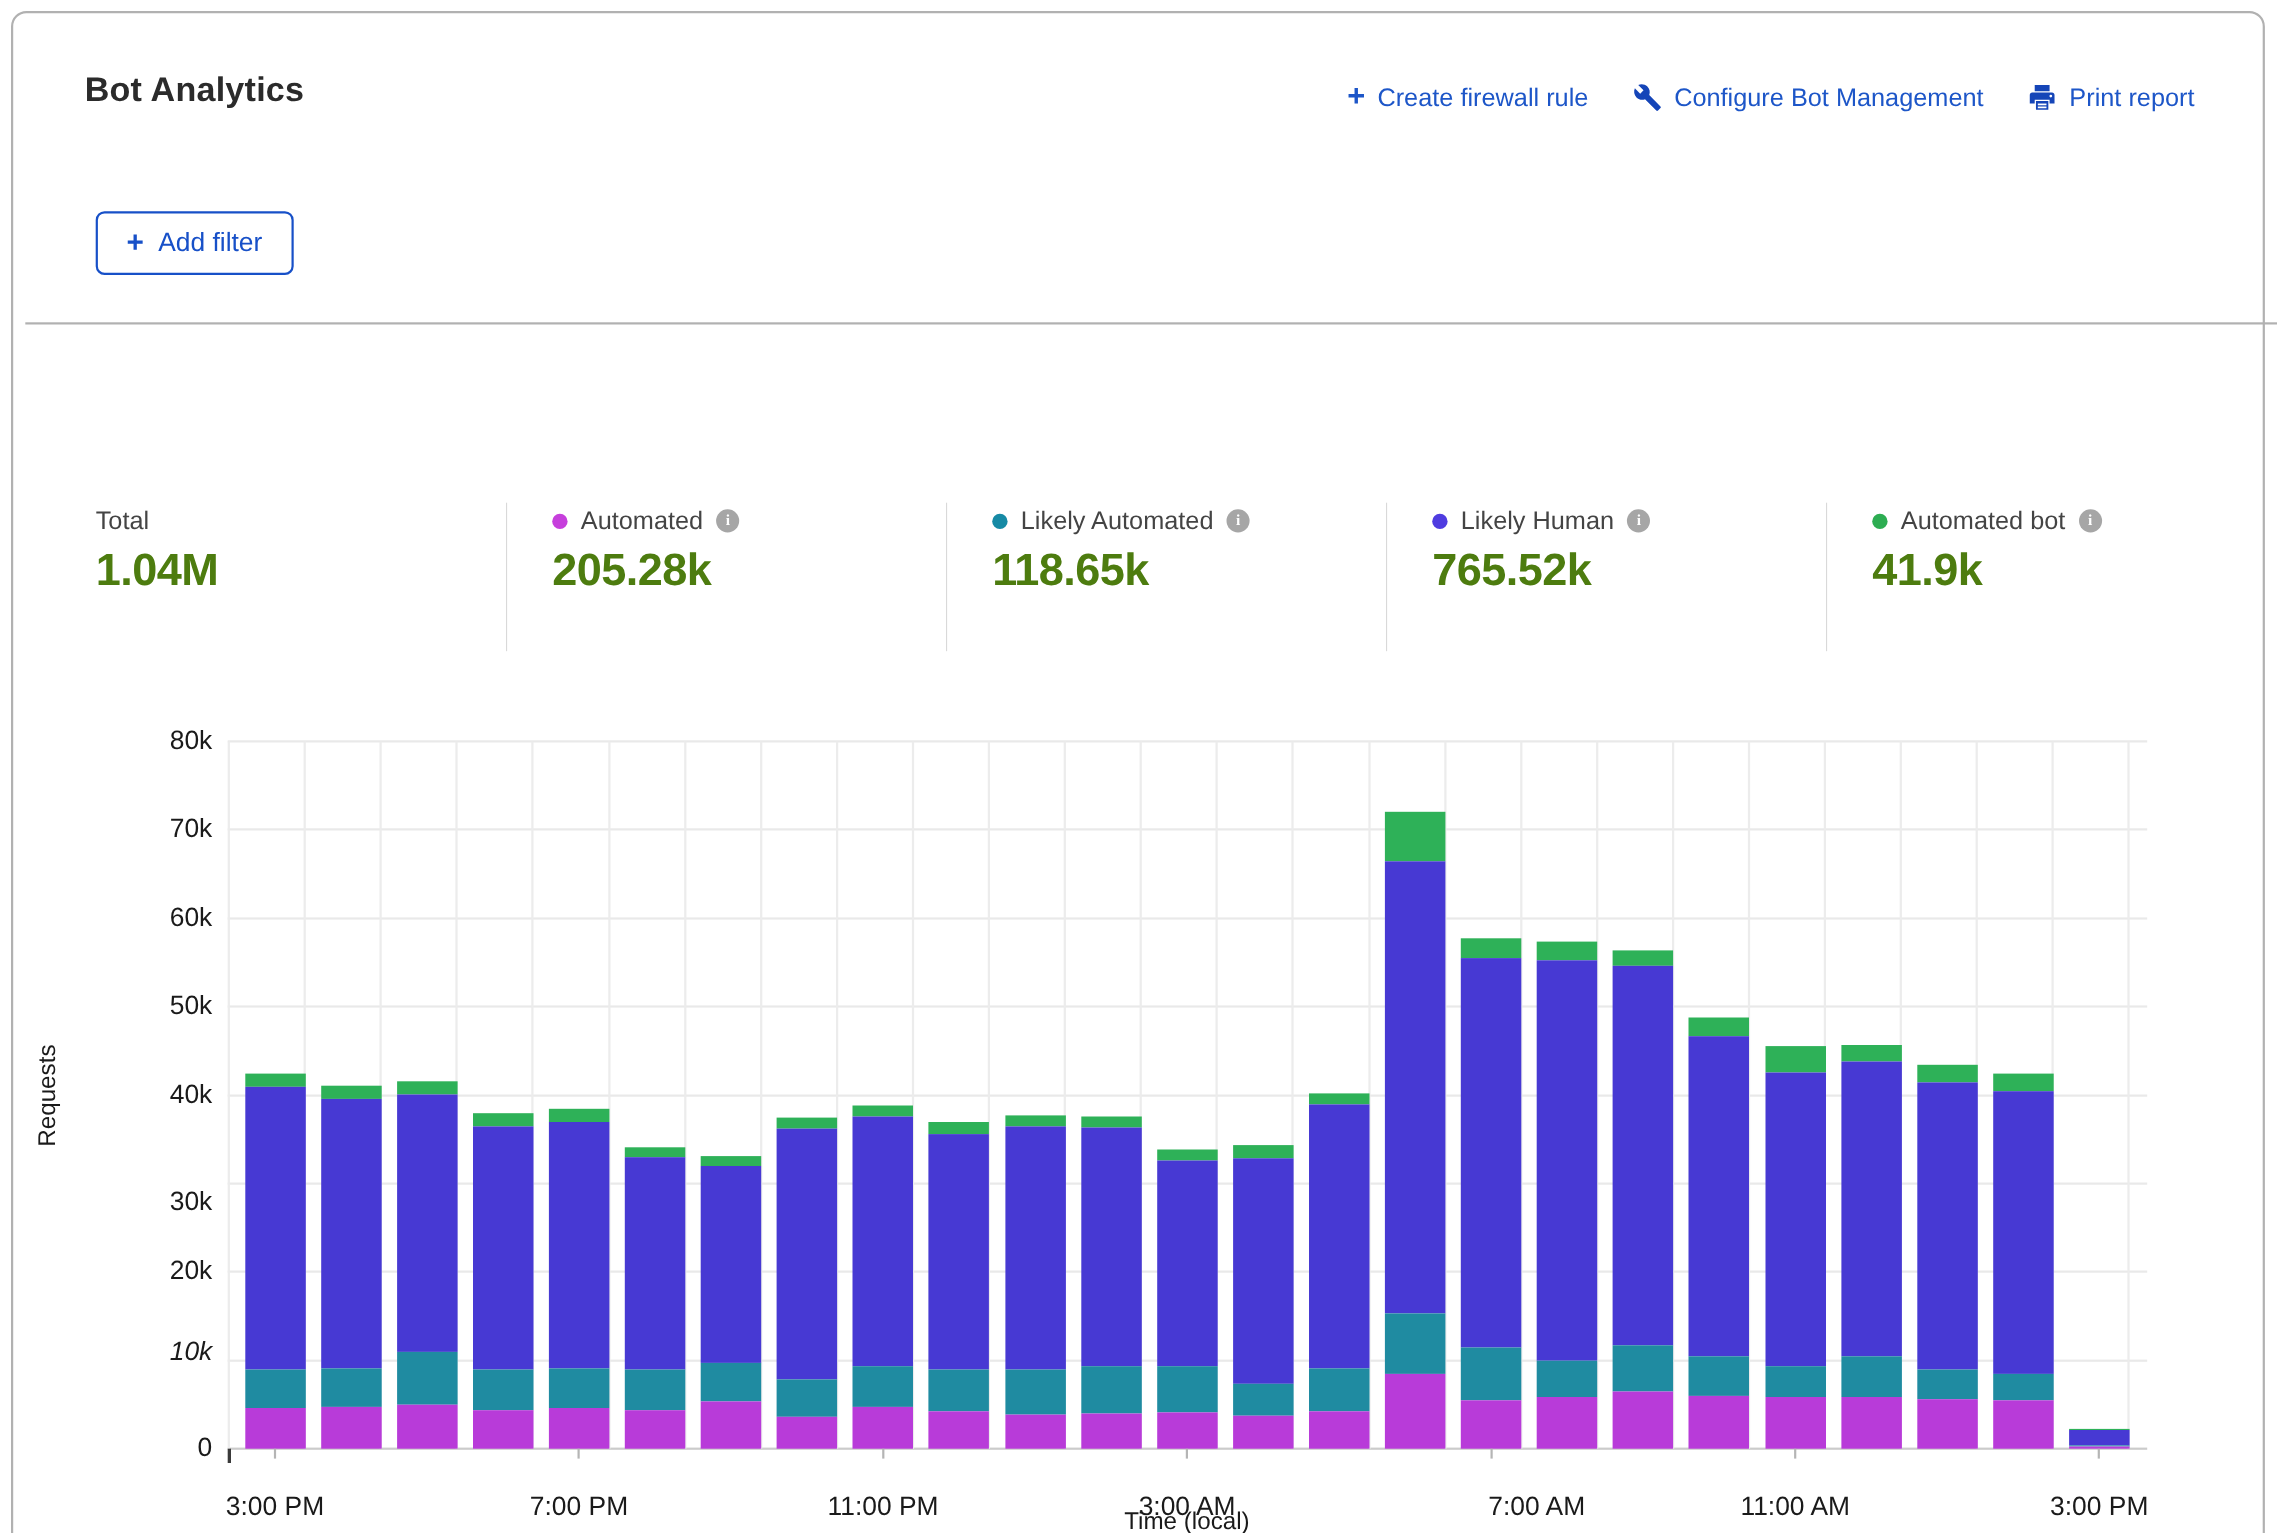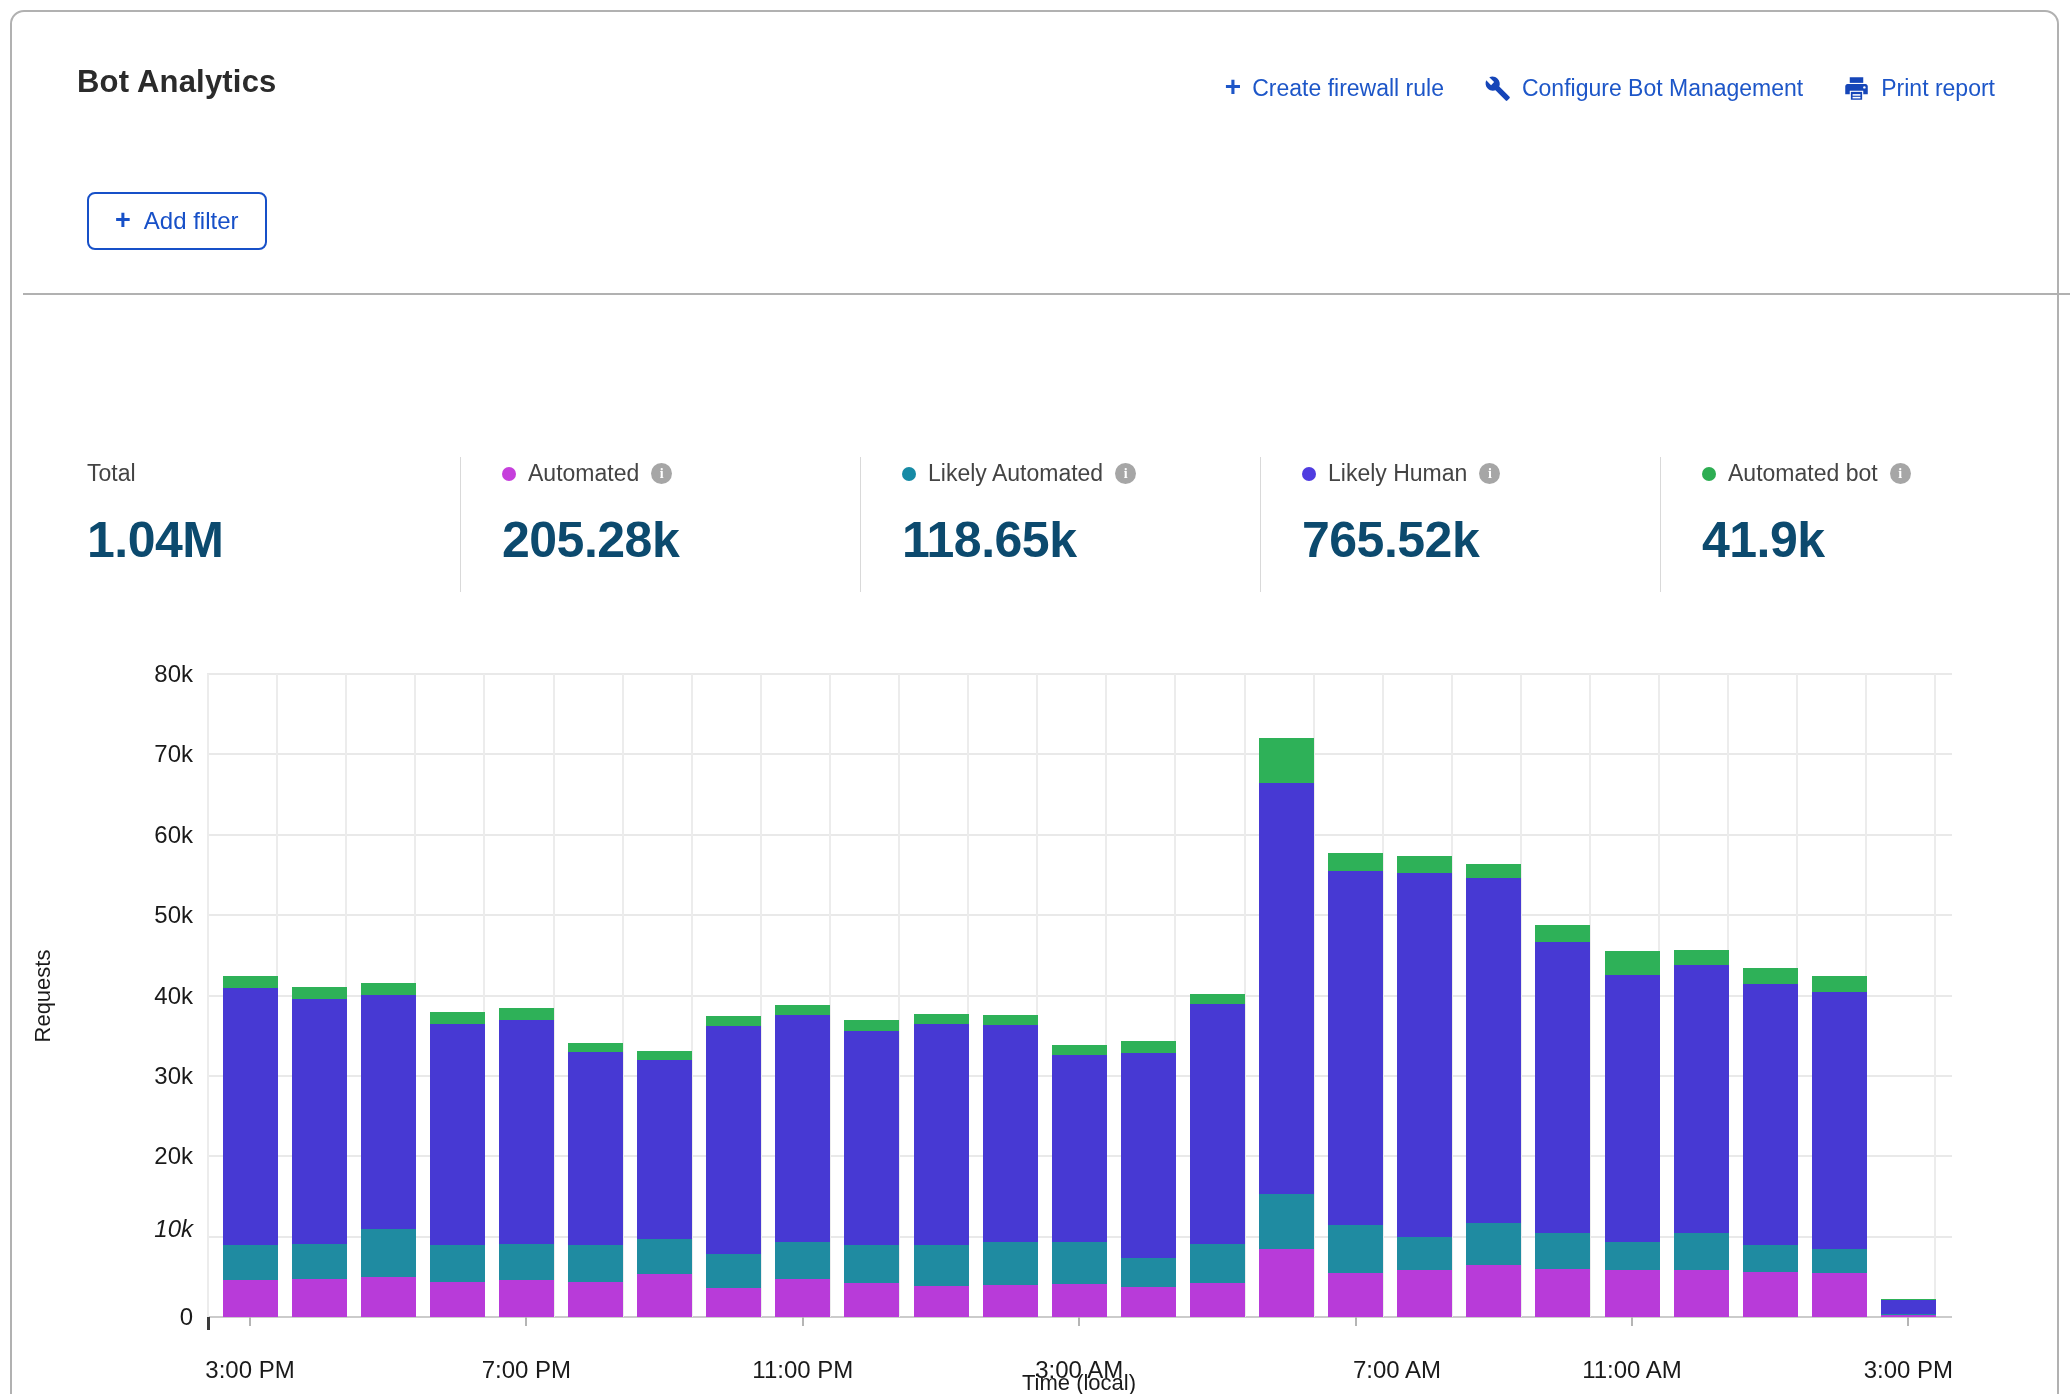--- a/index.html
+++ b/index.html
@@ -34,21 +34,21 @@
   .section-heading{position:absolute;left:75px;top:360px;display:flex;align-items:center;gap:14px;
       font-size:26px;font-weight:700;color:#2b2b2b;}
 
   
   .stat-col{position:absolute;top:448px;}
   .stat-label-row{display:flex;align-items:center;gap:12px;font-size:23px;color:#444;}
   .legend-dot{width:14px;height:14px;border-radius:50%;flex:0 0 auto;}
   .info-icon{width:21px;height:21px;border-radius:50%;background:#a6a6a6;color:#fff;
       display:inline-flex;align-items:center;justify-content:center;
       font-size:14px;font-weight:700;font-family:"Liberation Serif",serif;cursor:pointer;}
-  .stat-value{margin-top:24px;font-size:50px;font-weight:700;color:#0c4a6e;letter-spacing:-.5px;}
+  .stat-value{margin-top:8px;font-size:41px;font-weight:700;color:#4d7c0f;letter-spacing:-.5px;}
   .stat-divider{position:absolute;top:445px;width:1px;height:135px;background:#d9d9d9;}
 
   
   #chart{position:absolute;left:195px;top:662px;width:1745px;height:643px;}
   .hgrid{position:absolute;left:0;width:100%;height:2px;background:#e9e9e9;}
   .hgrid.baseline{background:#cbcbcb;}
   .vgrid{position:absolute;top:0;width:2px;height:643px;background:#ececec;}
   .ylab{position:absolute;left:-92px;width:78px;text-align:right;font-size:24px;color:#1a1a1a;}
   .xlab{position:absolute;width:160px;text-align:center;font-size:24px;color:#1a1a1a;top:682px;}
   .xtick{position:absolute;top:643px;width:2px;height:9px;background:#b5b5b5;}
@@ -154,21 +154,21 @@
     <div id="chart">
       <div class="axis-title y-axis-title">Requests</div>
       <div class="axis-title x-axis-title">Time (local)</div>
     <div class="hgrid baseline" style="top: 642px;"></div>
         <div class="ylab" style="top: 629px;">0</div>
         <div class="hgrid" style="top: 561.625px;"></div>
         <div class="ylab" style="top: 541px; font-style: italic;">10k</div>
         <div class="hgrid" style="top: 481.25px;"></div>
         <div class="ylab" style="top: 468.25px;">20k</div>
         <div class="hgrid" style="top: 400.875px;"></div>
-        <div class="ylab" style="top: 388px;">30k</div>
+        <div class="ylab" style="top: 405px;">30k</div>
         <div class="hgrid" style="top: 320.5px;"></div>
         <div class="ylab" style="top: 307.5px;">40k</div>
         <div class="hgrid" style="top: 240.125px;"></div>
         <div class="ylab" style="top: 227.125px;">50k</div>
         <div class="hgrid" style="top: 159.75px;"></div>
         <div class="ylab" style="top: 146.75px;">60k</div>
         <div class="hgrid" style="top: 79.375px;"></div>
         <div class="ylab" style="top: 66.375px;">70k</div>
         <div class="hgrid" style="top: -1px;"></div>
         <div class="ylab" style="top: -14px;">80k</div>

